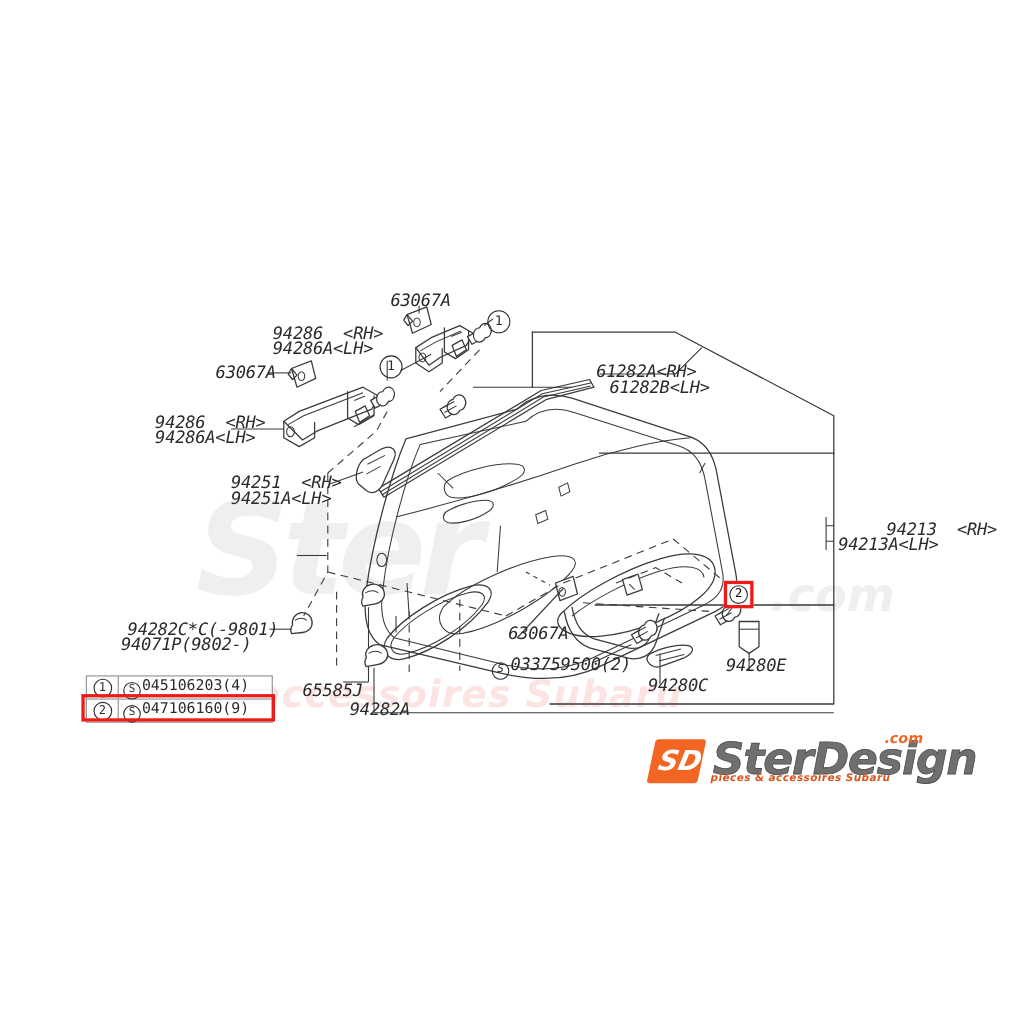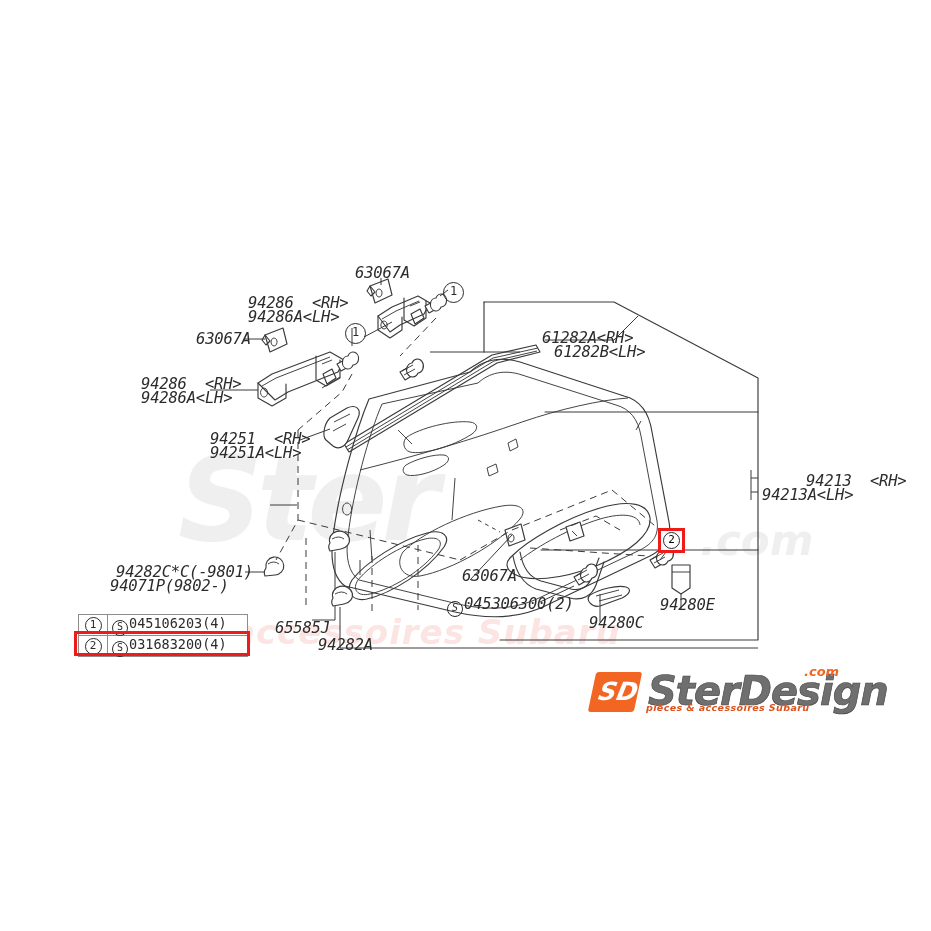--- a/index.html
+++ b/index.html
@@ -323,21 +323,21 @@
   <div class="lbl" style="left:762px;top:487px;">94213A&lt;LH&gt;</div>
 
   <div class="lbl" style="left:116px;top:564px;">94282C*C(-9801)</div>
   <div class="lbl" style="left:110px;top:578px;">94071P(9802-)</div>
 
   <div class="lbl" style="left:275px;top:620px;">65585J</div>
   <div class="lbl" style="left:318px;top:637px;">94282A</div>
 
   <div class="lbl" style="left:462px;top:568px;">63067A</div>
 
-  <div class="lbl" style="left:447px;top:596px;"><span class="sidx">S</span><span>045306300(2)</span></div>
+  <div class="lbl" style="left:447px;top:596px;"><span class="sidx">S</span><span>033759500(2)</span></div>
 
   <div class="lbl" style="left:589px;top:615px;">94280C</div>
   <div class="lbl" style="left:660px;top:597px;">94280E</div>
 
   <div class="call1" style="left:443px;top:282px;">1</div>
   <div class="call1" style="left:345px;top:323px;">1</div>
 
   <div id="callout2">
     <span class="circnum">2</span>
   </div>
@@ -346,21 +346,21 @@
     <div class="row r1">
       <div class="c1">
         <span class="circnum">1</span>
       </div>
       <div class="c2"><span class="sidx">S</span><span>045106203(4)</span></div>
     </div>
     <div class="row r2">
       <div class="c1">
         <span class="circnum">2</span>
       </div>
-      <div class="c2"><span class="sidx">S</span><span>031683200(4)</span></div>
+      <div class="c2"><span class="sidx">S</span><span>047106160(9)</span></div>
     </div>
   </div>
   <div id="legend-hl"></div>
 
   <div id="logo">
     <div class="badge">
       <div class="inner">SD</div>
     </div>
     <div class="name">SterDesign</div>
     <div class="dotcom">.com</div>

